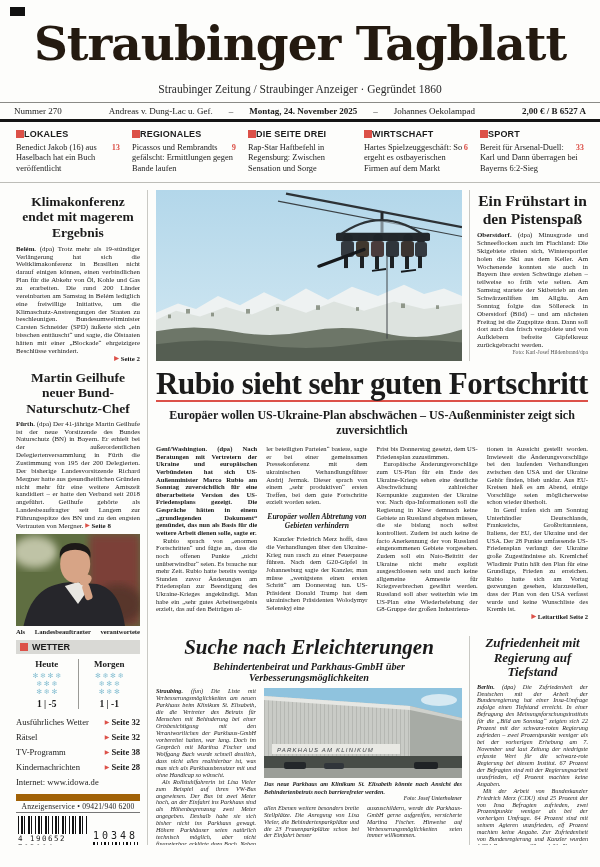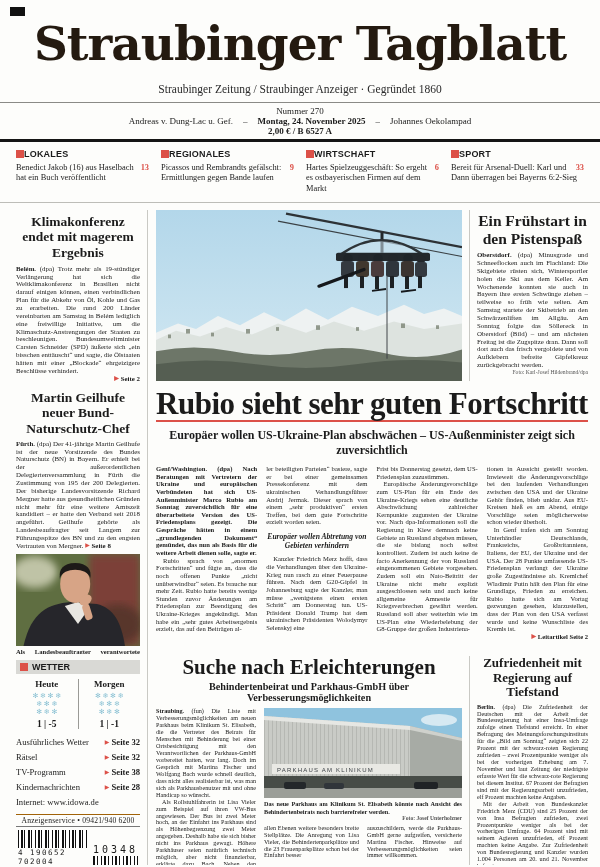--- a/index.html
+++ b/index.html
@@ -18,23 +18,23 @@
   .print-mark{position:absolute;left:10px;top:7px;width:15px;height:9px;background:#111;}
   .masthead{padding-top:8px;text-align:center;}
   .mast-title{
     font-family:"DejaVu Serif",serif;font-weight:bold;font-size:47px;line-height:1.55;
     letter-spacing:-1px;color:#241a10;
   }
   .mast-sub{font-size:11.5px;color:#2a2a2a;margin-top:2px;padding-bottom:7px;}
   .info-row{
     display:flex;justify-content:space-between;align-items:center;
     border-top:1px solid #8a8a86;border-bottom:3px solid #151515;
-    padding:3px 14px;font-size:9px;flex-direction:column;
+    padding:3px 14px;font-size:9px;
   }
-  .info-center{display:flex;gap:10px;}
+  .info-center{display:flex;gap:16px;}
   .info-center .date{font-weight:bold;}
   .info-price{font-weight:bold;}
   
   .teasers{display:flex;gap:12px;padding:7px 16px 8px 16px;border-bottom:1px solid #bdbdb8;}
   .teaser{flex:1;min-width:0;}
   .teaser-head{display:flex;align-items:center;font-family:"Liberation Sans",sans-serif;
     font-weight:bold;font-size:9px;letter-spacing:.2px;margin-bottom:4px;}
   .sq{width:8px;height:8px;background:var(--red);flex:none;}
   .teaser-text{font-size:8.4px;line-height:1.25;}
   .pgnum{color:var(--red);font-weight:bold;float:right;}
@@ -64,21 +64,21 @@
   .wx-table{display:flex;text-align:center;padding:5px 0 4px 0;}
   .wx-col{flex:1;}
   .wx-col + .wx-col{border-left:1px solid #9a9a96;}
   .wx-day{font-weight:bold;font-size:9px;}
   .flakes{color:#8cc2d4;font-size:7px;line-height:1.15;margin:3px 0;}
   .wx-temp{font-weight:bold;font-size:9.5px;}
   .wlinks{margin-top:4px;font-size:8.6px;}
   .wlink{display:flex;justify-content:space-between;align-items:baseline;margin-bottom:5px;}
   .wlink b{font-weight:bold;}
   .internet{font-size:8.6px;margin:2px 0 7px 0;}
-  .svc{border-top:1px solid #a16207;border-bottom:1px solid #777;font-size:7.6px;
+  .svc{border-top:7px solid #a16207;border-bottom:1px solid #777;font-size:7.6px;
     text-align:center;padding:1px 0;letter-spacing:.2px;}
   .barcode-block{display:flex;align-items:flex-end;gap:6px;padding:3px 2px;}
   .ean{width:74px;}
   .ean-bars{height:18px;background:repeating-linear-gradient(90deg,
      #111 0 1px,#fff 1px 3px,#111 3px 5px,#fff 5px 6px,#111 6px 7px,#fff 7px 10px,
      #111 10px 12px,#fff 12px 13px,#111 13px 14px,#fff 14px 17px);}
   .ean-num{font-family:"DejaVu Sans Mono",monospace;font-size:7.5px;letter-spacing:1.5px;}
   .pcode{flex:1;text-align:right;}
   .pcode-num{font-family:"DejaVu Sans Mono",monospace;font-size:10px;letter-spacing:3px;}
   .pcode-bars{height:10px;margin-top:1px;background:repeating-linear-gradient(90deg,
@@ -95,21 +95,21 @@
     border-bottom:2.5px solid var(--red);}
   .subhead{font-size:12px;font-weight:bold;text-align:center;margin-top:6px;}
   .cols{display:flex;gap:9px;margin-top:7px;height:186px;overflow:hidden;flex:none;}
   .col{flex:1;min-width:0;font-size:6.6px;line-height:1.16;text-align:justify;hyphens:auto;}
   .col p + p{text-indent:7px;}
   .lead{font-weight:bold;}
   .crosshead{font-weight:bold;font-style:italic;text-align:center;font-size:7.6px;
     line-height:1.2;margin:6px 0 5px 0;}
   .col .pref{font-size:6.6px;display:inline;float:right;}
   
-  .main-bottom{display:flex;margin-top:5px;flex:1;overflow:hidden;}
+  .main-bottom{display:flex;margin-top:5px;flex:1;overflow:hidden;font-style:italic;}
   .parkhaus{width:306px;flex:none;overflow:hidden;}
   .parkhaus h2{font-size:21px;}
   .parkhaus .subhead{font-size:10.2px;margin-top:2px;}
   .ph-grid{display:flex;gap:8px;margin-top:5px;}
   .ph-col1{width:100px;flex:none;font-size:6.2px;line-height:1.12;text-align:justify;hyphens:auto;}
   .ph-col1 p + p{text-indent:6px;}
   .ph-right{flex:1;min-width:0;}
   .ph-photo{width:100%;height:90px;display:block;background:#9cc8e0;}
   .ph-right .caption{margin-top:2px;font-size:6.2px;}
   .ph-cols{display:flex;gap:8px;margin-top:3px;font-size:6.2px;line-height:1.12;text-align:justify;}
@@ -149,20 +149,27 @@
           <span>LOKALES</span>
         </div>
       <div class="teaser-text"><span class="pgnum">13</span><span>Benedict Jakob (16) aus Haselbach hat ein Buch veröffentlicht</span></div>
     </div>
     <div class="teaser">
       <div class="teaser-head">
           <span class="sq"></span>
           <span>REGIONALES</span>
         </div>
       <div class="teaser-text"><span class="pgnum">9</span><span>Picassos und Rembrandts gefälscht: Ermittlungen gegen Bande laufen</span></div>
+    </div>
+    <div class="teaser">
+      <div class="teaser-head">
+          <span class="sq"></span>
+          <span>DIE SEITE DREI</span>
+        </div>
+      <div class="teaser-text"><span class="pgnum"></span><span>Rap-Star Haftbefehl in Regensburg: Zwischen Sensation und Sorge</span></div>
     </div>
     <div class="teaser">
       <div class="teaser-head">
           <span class="sq"></span>
           <span>WIRTSCHAFT</span>
         </div>
       <div class="teaser-text"><span class="pgnum">6</span><span>Hartes Spielzeuggeschäft: So ergeht es ostbayerischen Firmen auf dem Markt</span></div>
     </div>
     <div class="teaser">
       <div class="teaser-head">

